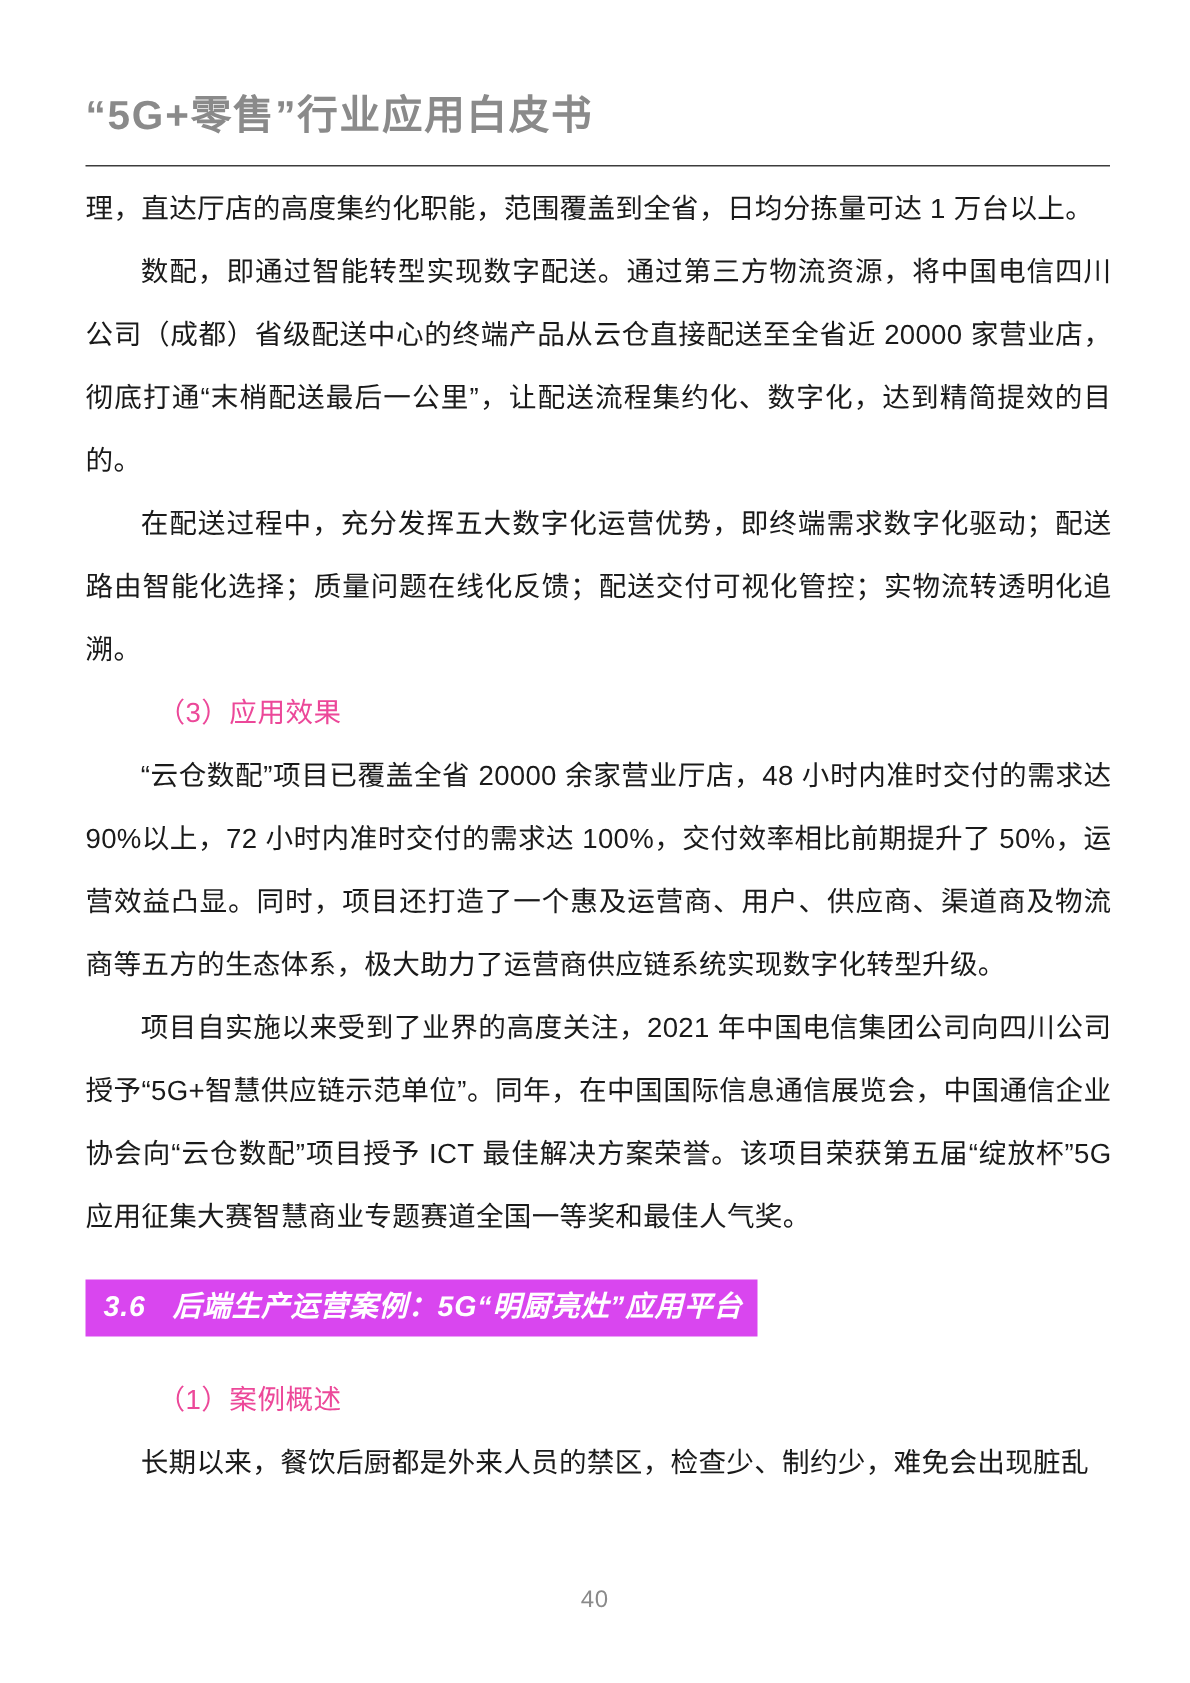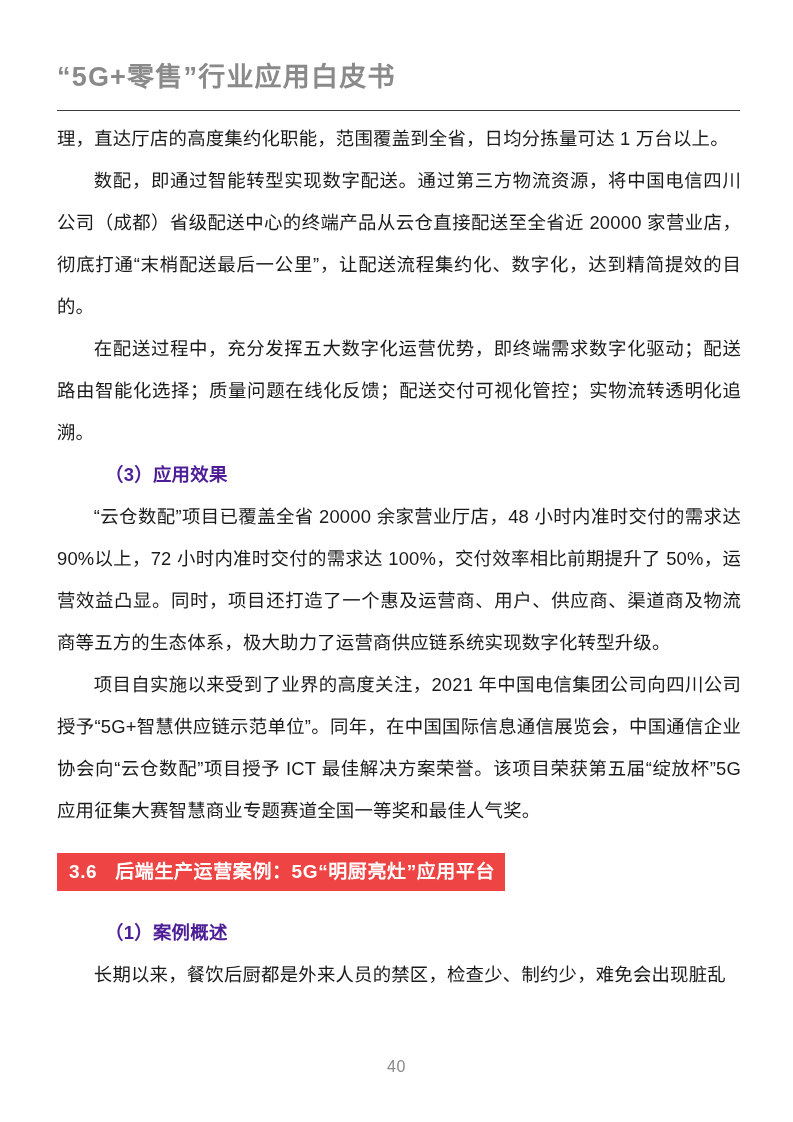--- a/index.html
+++ b/index.html
@@ -74,36 +74,37 @@
   }
 
   
   .spacer-half { height: 21px; }
 
   h3.subhead {
     margin: 0;
     padding-left: 48px;
     font-size: 18.4px;
     line-height: 42px;
-    font-weight: bold;
-    color: #4c1d95;
+    font-weight: normal;
+    color: #ec4899;
     letter-spacing: 0.3px;
   }
 
   
   .section-banner {
     display: inline-block;
-    background: #ef4444;
+    background: #d946ef;
     color: #ffffff;
     font-size: 19px;
     font-weight: bold;
     line-height: 34px;
     padding: 2px 10px 2px 12px;
     letter-spacing: 0.6px;
     white-space: nowrap;
+    font-style: italic;
   }
   .section-banner .sec-num {
     margin-right: 18px;
   }
   .banner-wrap {
     margin: 0;
     line-height: 0;
   }
 
   

